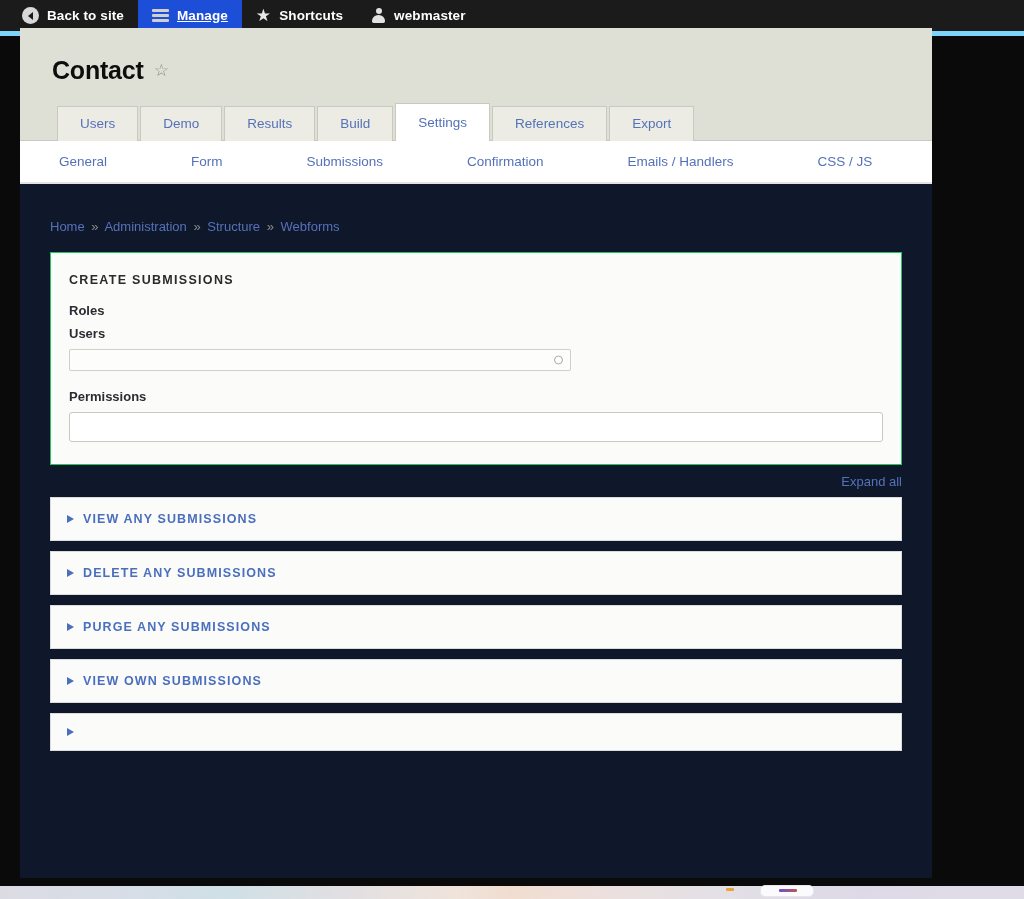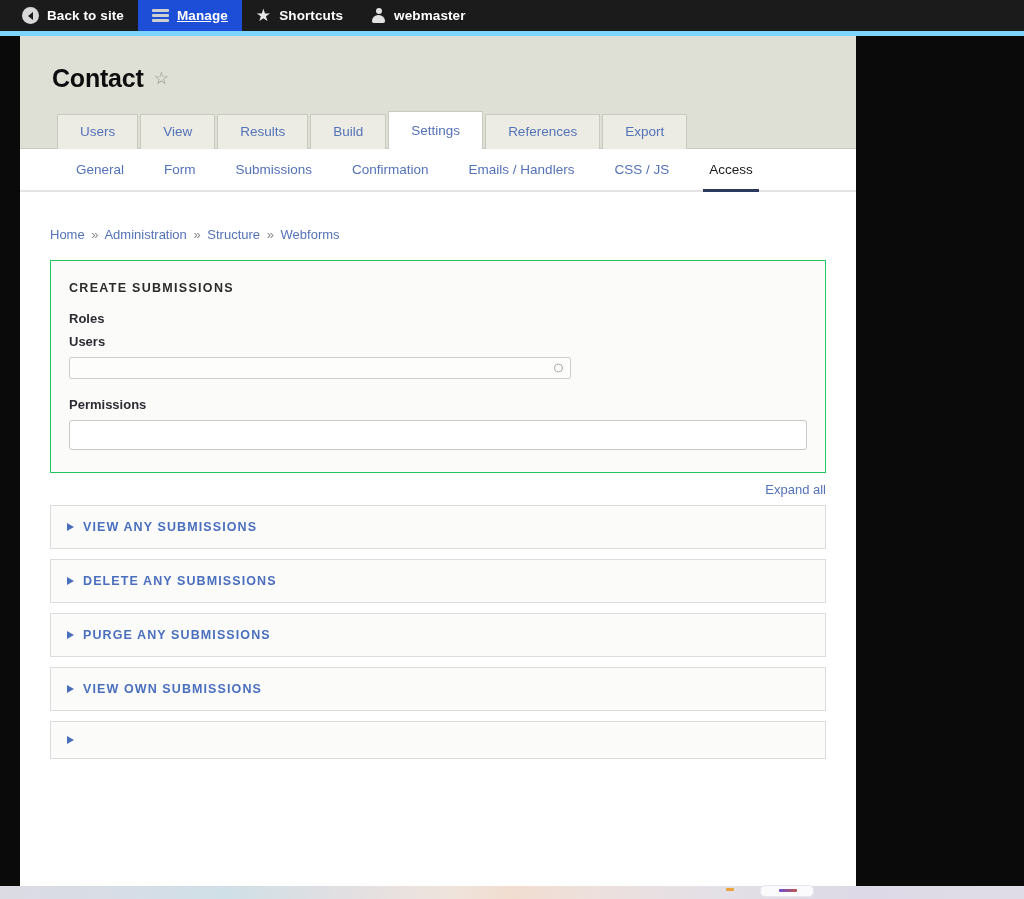--- a/index.html
+++ b/index.html
@@ -66,23 +66,23 @@
     width: 6px; height: 6px; border-radius: 50%; background: #e2e2e2;
   }
   .icon-person::after {
     content: ""; position: absolute; left: 1px; top: 7px;
     width: 13px; height: 8px; border-radius: 7px 7px 2px 2px; background: #e2e2e2;
   }
 
   
   .page {
     position: absolute;
-    top: 36px; left: 20px;
-    width: 836px; height: 850px;
-    background: #ffffff;
+    top: 28px; left: 20px;
+    width: 912px; height: 850px;
+    background: #0f172a;
     overflow: hidden;
   }
 
   
   .page-header {
     background: #dedfd5;
     padding: 28px 0 0 0;
     border-bottom: 1px solid #c9cabf;
     position: relative;
   }
@@ -116,23 +116,24 @@
     color: #5472b8;
     padding-top: 12px;
     padding-bottom: 10px;
     border-color: #c9cabf;
     position: relative; z-index: 2;
   }
 
   
   .tabs-secondary {
     display: flex; align-items: flex-end;
-    padding: 0 36px;
+    padding: 0 19px;
     border-bottom: 2px solid #e3e3e3;
     background: #fff;
+    gap: 44px;
   }
   .stab {
     padding: 14px 20px 12px 20px;
     font-size: 13.5px;
     color: #5472b8;
     cursor: pointer;
     white-space: nowrap;
     position: relative;
     line-height: 1.1;
   }
@@ -333,21 +334,21 @@
   <div class="page">
 
     <div class="page-header">
       <div class="page-title-row">
         <div class="page-title">Contact</div>
         <span class="star-outline">☆</span>
       </div>
 
       <div class="tabs-primary">
         <div class="ptab">Users</div>
-        <div class="ptab">View</div>
+        <div class="ptab">Demo</div>
         <div class="ptab">Results</div>
         <div class="ptab">Build</div>
         <div class="ptab active">Settings</div>
         <div class="ptab">References</div>
         <div class="ptab">Export</div>
       </div>
     </div>
 
     <div class="tabs-secondary">
       <div class="stab">General</div>

